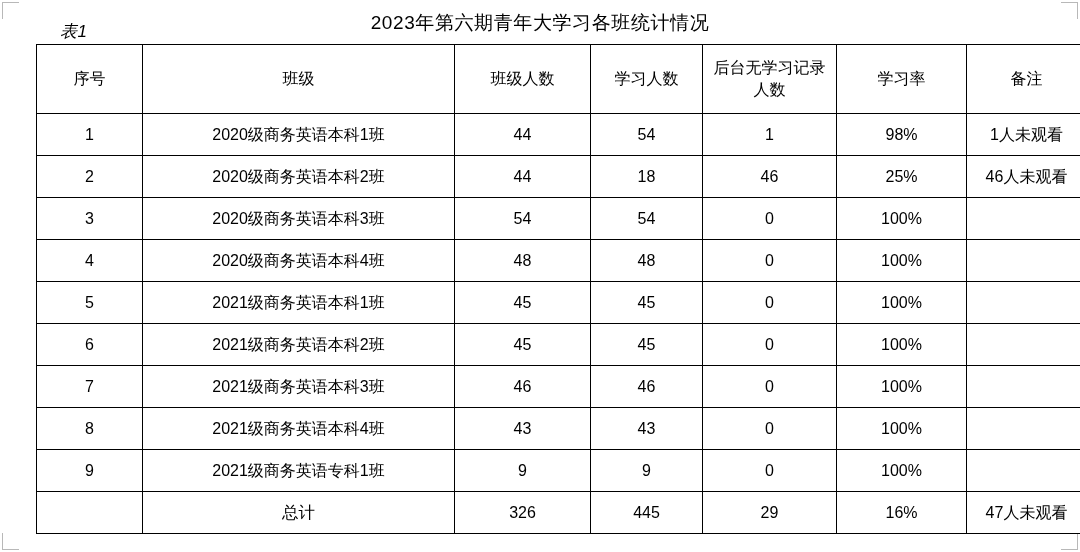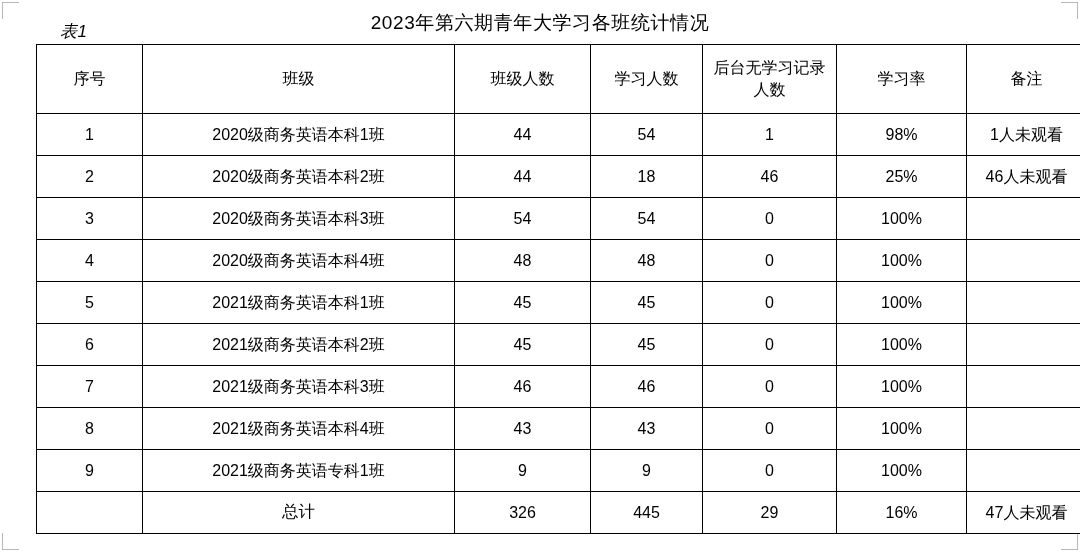--- a/index.html
+++ b/index.html
@@ -91,21 +91,20 @@
   }
   td.seq {
     font-weight: bold;
     font-size: 15.5px;
   }
   td.cls {
     font-size: 16px;
   }
   tr.total-row td.total-label {
     font-size: 16.5px;
-    font-family: Liberation Serif, serif;
   }
 
   col.c-seq   { width: 106px; }
   col.c-cls   { width: 312px; }
   col.c-num   { width: 136px; }
   col.c-study { width: 112px; }
   col.c-norec { width: 134px; }
   col.c-rate  { width: 130px; }
   col.c-note  { width: 120px; }
 </style>

